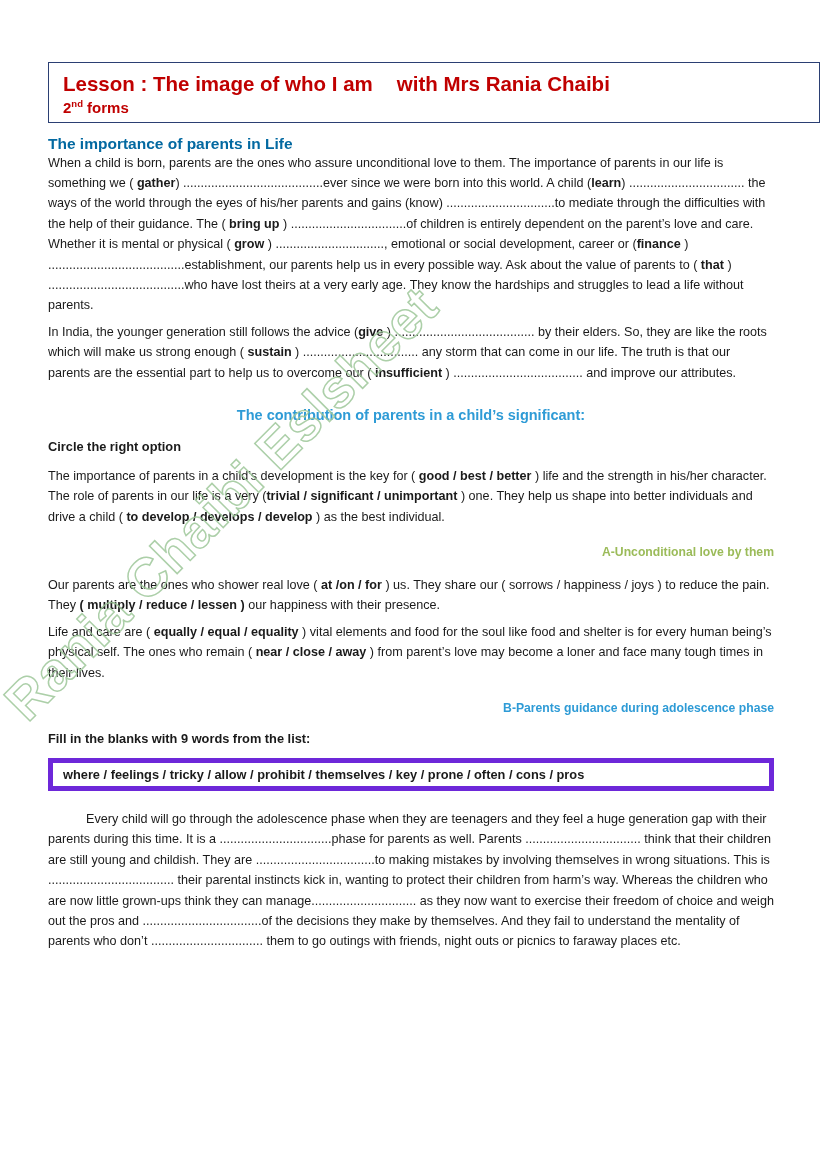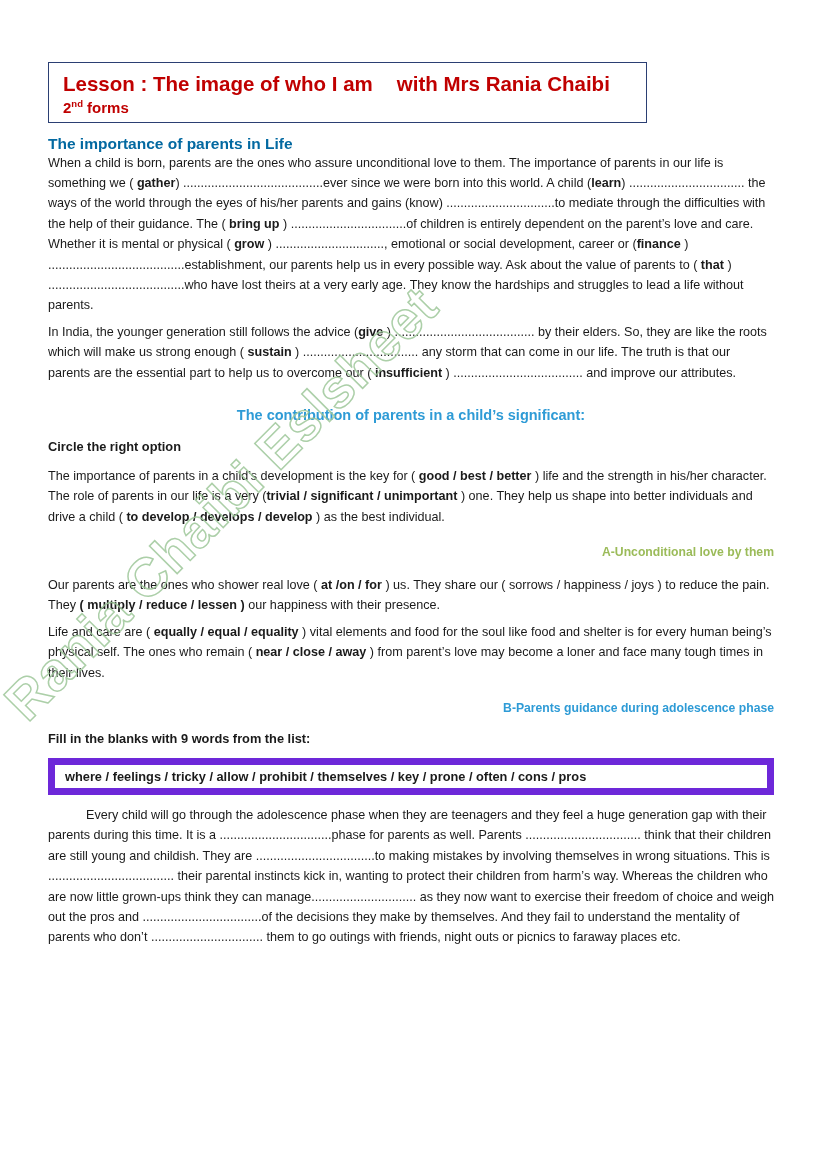--- a/index.html
+++ b/index.html
@@ -52,21 +52,21 @@
     line-height: 1.1;
     white-space: nowrap;
     opacity: 0.85;
   }
 
   
   .title-box {
     border: 1px solid #2b3f73;
     padding: 8px 12px 6px 14px;
     box-sizing: border-box;
-    width: 599px;
+    width: 772px;
   }
   .title-line {
     color: #c00000;
     font-weight: bold;
     font-size: 20.5px;
     line-height: 1.25;
     white-space: nowrap;
   }
   .title-line .with {
     margin-left: 24px;
@@ -131,28 +131,28 @@
     font-weight: bold;
     font-size: 12.2px;
     margin-top: 18px;
     margin-bottom: 16px;
   }
   .center-green.blue {
     color: #2e9bd6;
   }
 
   .wordbank {
-    border: 7px solid #6d28d9;
+    border: 5px solid #6d28d9;
     box-sizing: border-box;
     width: 726px;
     padding: 4px 10px;
     font-weight: bold;
     font-size: 12.8px;
     margin-top: 8px;
-    margin-bottom: 10px;
+    margin-bottom: 18px;
   }
 
   .indent-first {
     text-indent: 38px;
   }
 </style>
 </head>
 <body>
 
 <div class="page">

